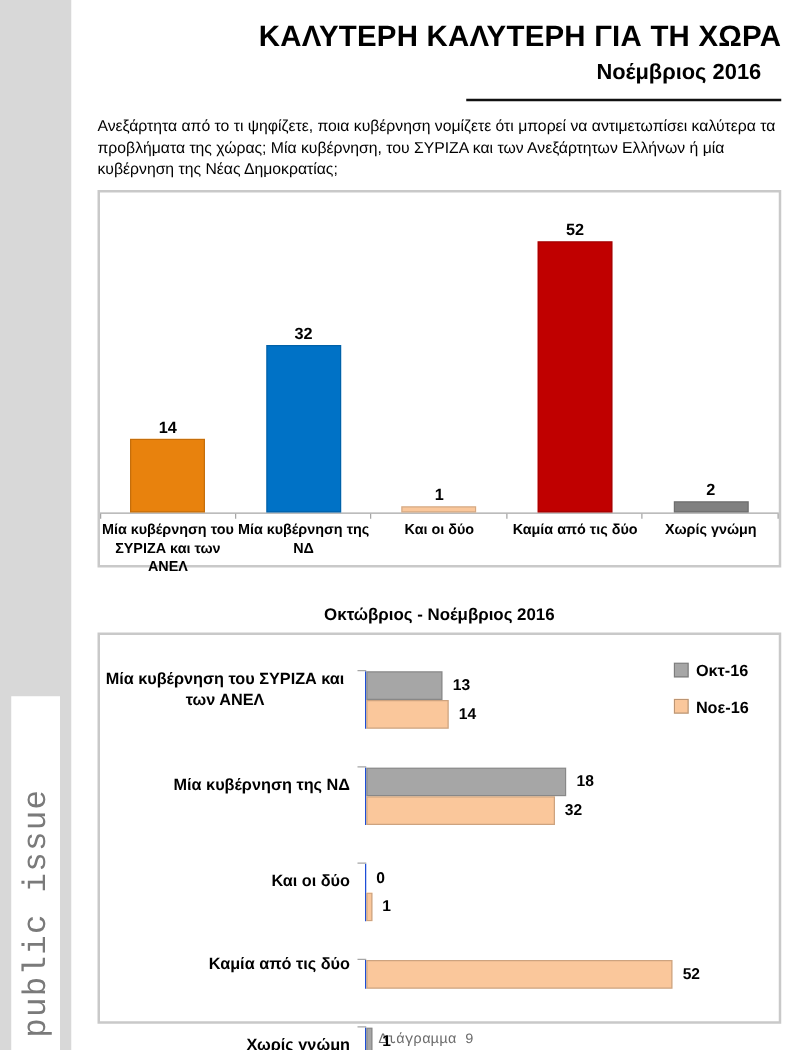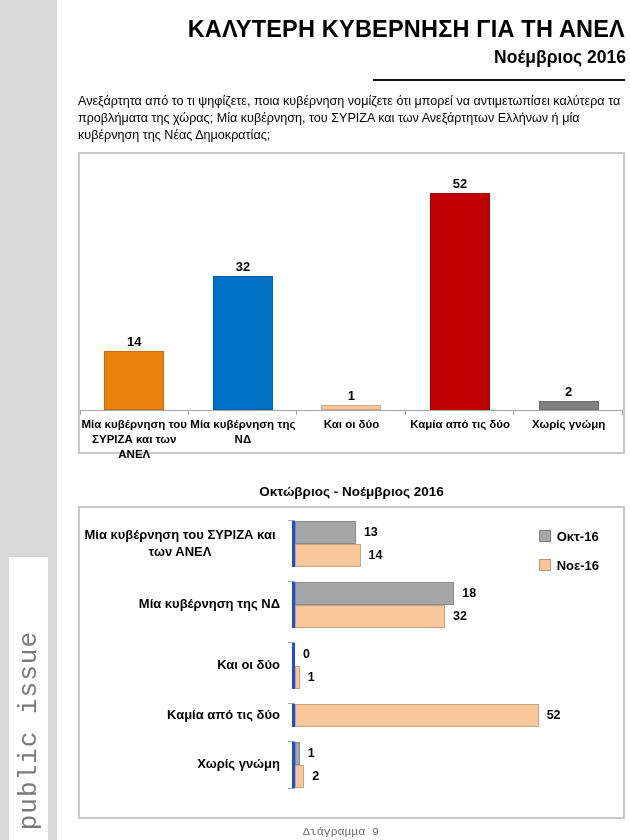--- a/index.html
+++ b/index.html
@@ -15,21 +15,21 @@
     display:flex; justify-content:center; align-items:flex-end; padding-bottom:10px;
   }
   .logo-text {
     writing-mode:vertical-rl; transform:rotate(180deg);
     font-family:"Liberation Mono","DejaVu Sans Mono",monospace;
     font-size:26px; color:#7a7a7a; letter-spacing:1px; white-space:nowrap;
   }
   .content { position:absolute; left:57px; top:0; width:573px; height:840px; }
 
   .page-title { text-align:right; margin:16px 5px 0 0; font-size:23.5px; font-weight:bold; letter-spacing:0.2px; }
-  .page-subtitle { text-align:right; margin:4px 4px 0 0; font-size:17.5px; font-weight:bold; }
+  .page-subtitle { text-align:right; margin:4px 21px 0 0; font-size:17.5px; font-weight:bold; }
   .title-rule { width:252px; height:2px; background:#111; margin:11px 5px 0 auto; }
 
   .question { margin:12px 5px 0 21px; font-size:12.6px; font-weight:normal; line-height:1.34; }
 
   .chart-box { margin-left:21px; width:547px; border:2px solid #c9c9c9; background:#fff; }
 
   
   .top-chart { margin-top:8px; height:302px; }
   .vplot { display:flex; height:250px; margin-top:6px; }
   .vcell { flex:1; display:flex; flex-direction:column; align-items:center; justify-content:flex-end; height:100%; }
@@ -47,21 +47,21 @@
   .bottom-chart { height:313px; position:relative; padding-top:13px; }
   .legend { position:absolute; top:21px; right:24px; display:flex; flex-direction:column; gap:14px; }
   .legend-item { display:flex; align-items:center; gap:6px; font-size:13px; font-weight:bold; }
   .swatch { width:12px; height:12px; box-shadow:inset 0 0 0 1px rgba(0,0,0,0.25); }
   .hgroup { display:flex; margin-bottom:15px; }
   .hgroup:last-of-type { margin-bottom:0; }
   .hlabel {
     width:212px; padding-right:12px; display:flex; align-items:center; justify-content:flex-end;
     text-align:center; font-size:13px; font-weight:bold; line-height:1.3;
   }
-  .hbars { flex:1; border-left:3px solid #1d4ed8; position:relative; }
+  .hbars { flex:1; border-left:1px solid #1d4ed8; position:relative;margin-top:16px; }
   .hbars::before { content:""; position:absolute; left:-7px; top:-1px; width:7px; height:1px; background:#a6a6a6; }
   .hgroup:last-of-type .hbars::after { content:""; position:absolute; left:-7px; bottom:-1px; width:7px; height:1px; background:#a6a6a6; }
   .hrow { display:flex; align-items:center; height:23px; }
   .hbar { height:23px; box-shadow:inset 0 0 0 1px rgba(0,0,0,0.18); }
   .hval { font-size:12.5px; font-weight:bold; margin-left:8px; }
 
   .footer-caption { text-align:center; margin:6px 5px 0 0; font-size:11.5px; color:#6b6b6b;font-family:Liberation Mono, monospace; }
 </style>
 </head>
 <body>
@@ -69,21 +69,21 @@
 <div class="page">
 
   <aside class="sidebar">
     <div class="logo-box">
       <span class="logo-text">public issue</span>
     </div>
   </aside>
 
   <main class="content">
 
-    <h1 class="page-title">ΚΑΛΥΤΕΡΗ ΚΥΒΕΡΝΗΣΗ ΓΙΑ ΤΗ ΑΝΕΛ</h1>
+    <h1 class="page-title">ΚΑΛΥΤΕΡΗ ΚΑΛΥΤΕΡΗ ΓΙΑ ΤΗ ΧΩΡΑ</h1>
     <div class="page-subtitle">Νοέμβριος 2016</div>
     <div class="title-rule"></div>
 
     <p class="question">Ανεξάρτητα από το τι ψηφίζετε, ποια κυβέρνηση νομίζετε ότι μπορεί να αντιμετωπίσει καλύτερα τα προβλήματα της χώρας; Μία κυβέρνηση, του ΣΥΡΙΖΑ και των Ανεξάρτητων Ελλήνων ή μία κυβέρνηση της Νέας Δημοκρατίας;</p>
 
     <section class="chart-box top-chart">
       <div class="vplot">
         <div class="vcell">
           <div class="vvalue">14</div>
           <div class="vbar" style="background: rgb(232, 130, 13); height: 23.3333%;"></div>

